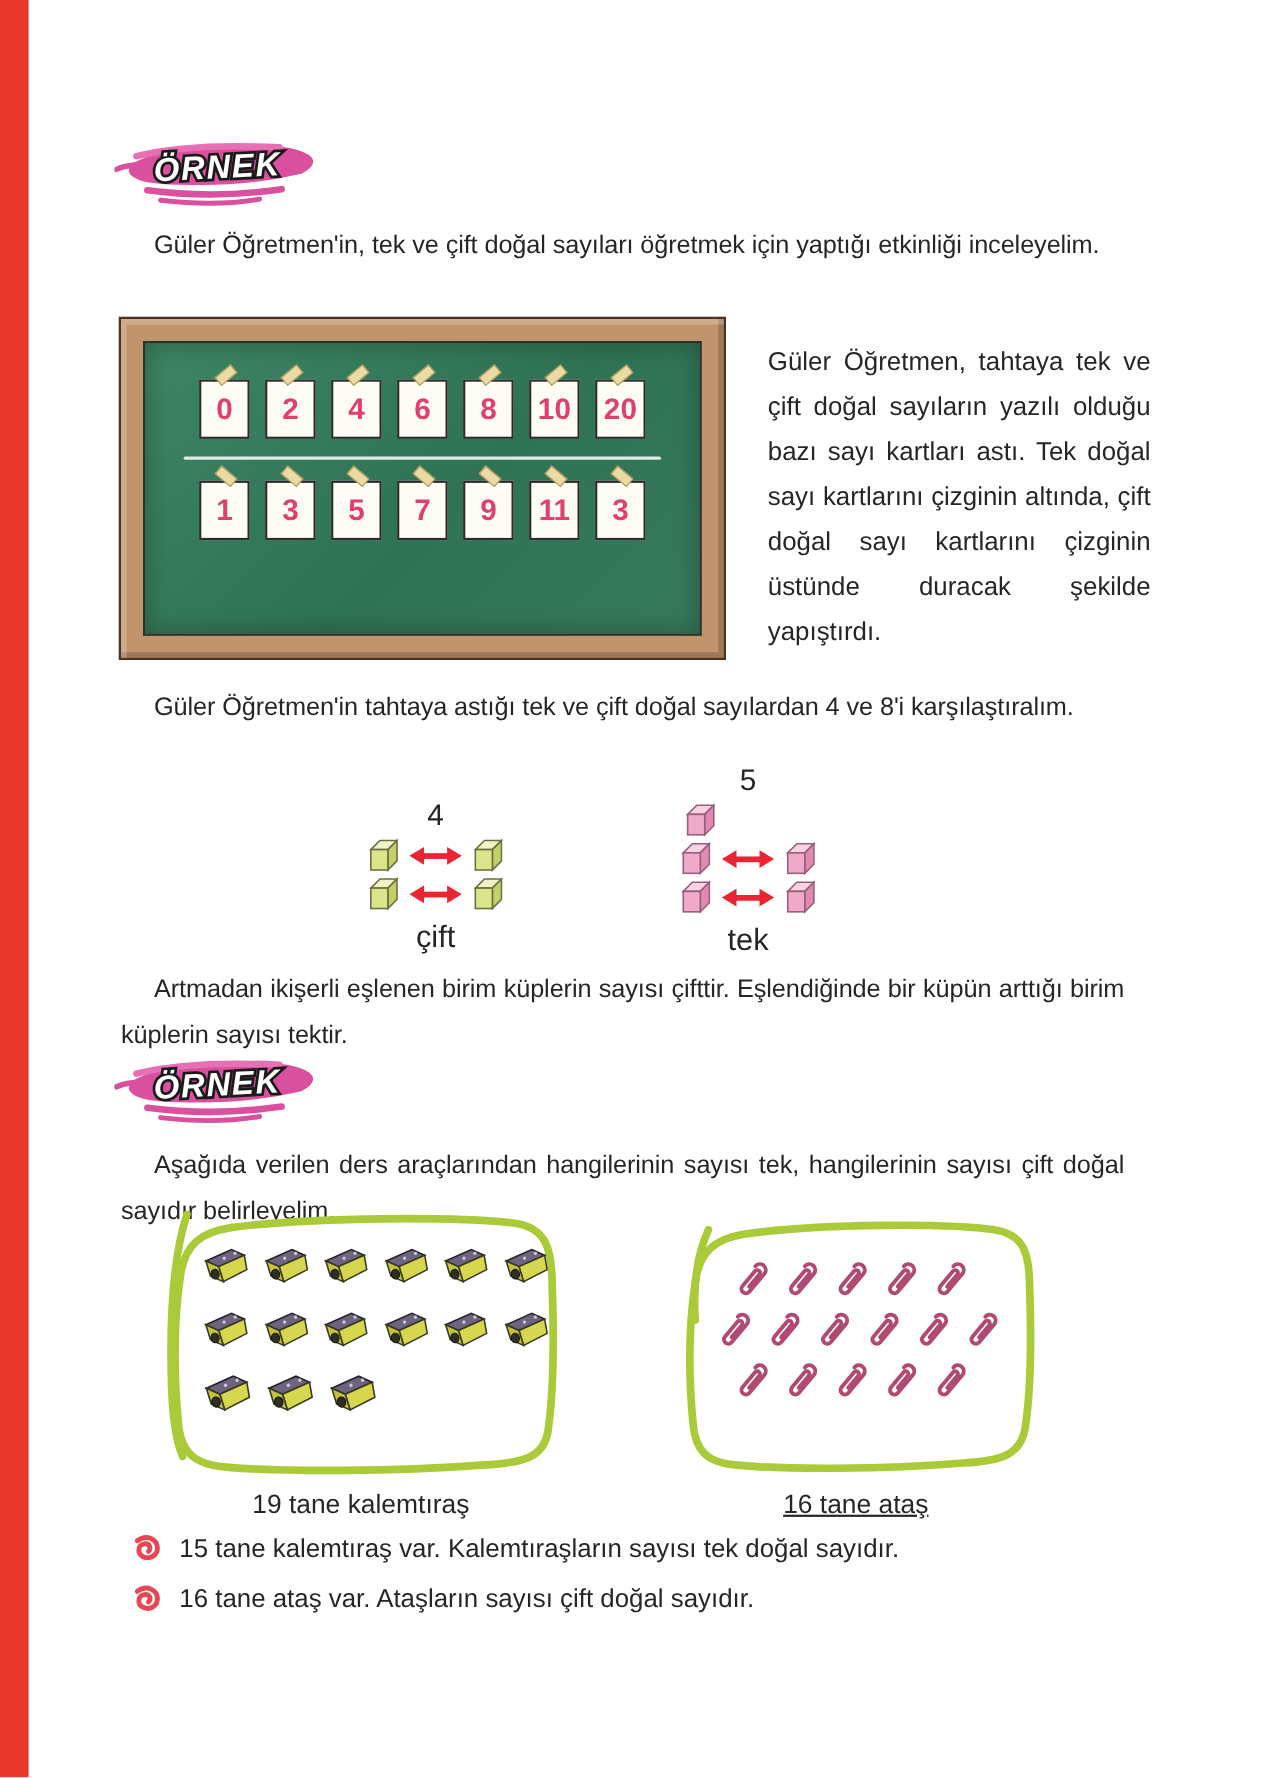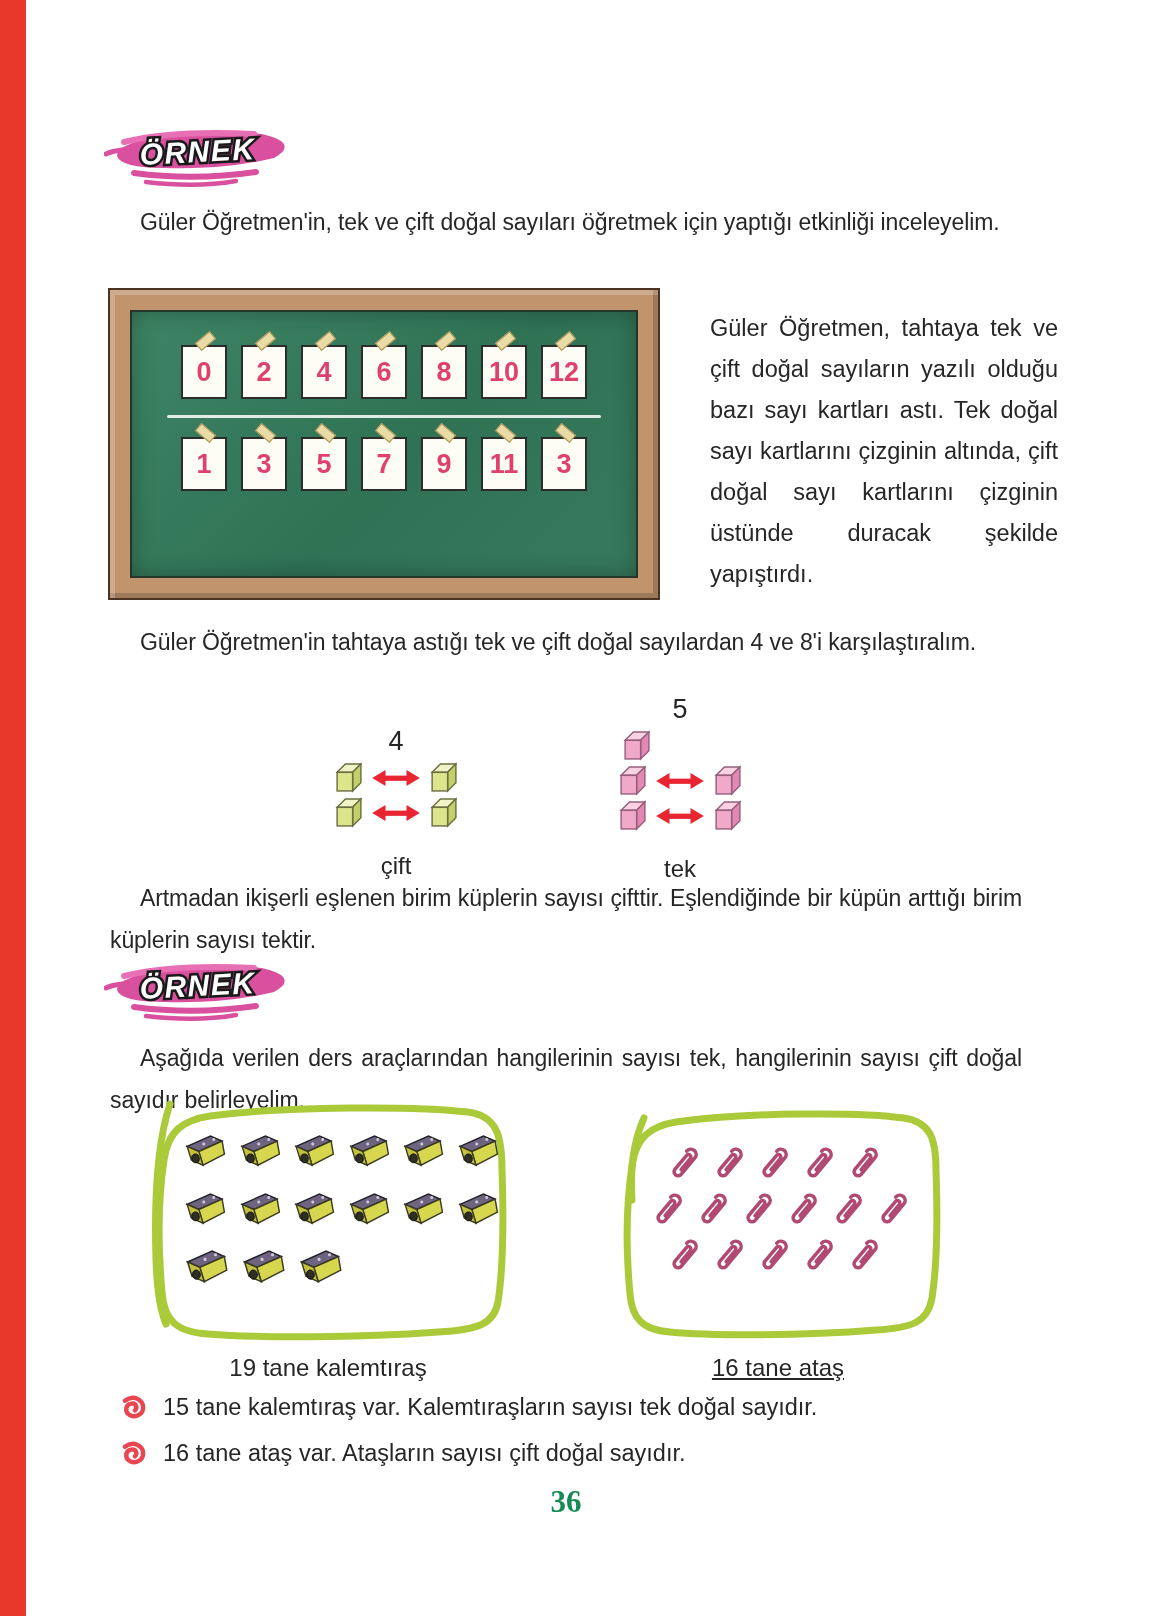--- a/index.html
+++ b/index.html
@@ -5,21 +5,21 @@
   html,body{margin:0;padding:0;background:#ffffff;}
   .page{position:relative;width:1163px;height:1616px;background:#ffffff;overflow:hidden;
         font-family:"Liberation Sans",sans-serif;color:#262626;}
   .stripe{position:absolute;left:0;top:0;width:26px;height:1616px;background:#e8382c;}
 
   
   .para{position:absolute;left:110px;width:912px;font-size:23px;line-height:42px;
         text-align:justify;letter-spacing:-0.1px;}
   .para .indent{display:inline-block;width:30px;}
   .side-text{position:absolute;left:698px;top:284px;width:348px;font-size:23.5px;
-        line-height:41px;text-align:justify;margin-left:12px;}
+        line-height:41px;text-align:justify;}
 
   
   .badge{position:absolute;width:190px;height:80px;}
   .badge svg{width:100%;height:100%;}
   .badge-text{font-family:"Liberation Sans",sans-serif;font-style:italic;font-weight:900;
         font-size:30px;fill:#ffffff;stroke:#1a1a1a;stroke-width:5px;paint-order:stroke;
         letter-spacing:1.5px;}
 
   
   .board{position:absolute;left:108px;top:288px;width:552px;height:312px;
@@ -44,21 +44,21 @@
   
   .cmp{position:absolute;width:136px;display:flex;flex-direction:column;align-items:center;}
   .cmp-left{left:328px;top:726px;}
   .cmp-right{left:612px;top:694px;}
   .cmp-num{font-size:27px;height:32px;text-align:center;}
   .cmp-row{display:flex;align-items:center;justify-content:center;gap:9px;height:31px;
         margin-top:4px;width:122px;}
   .cmp-row.lone{justify-content:flex-start;padding-left:4px;box-sizing:border-box;}
   .cube{width:27px;height:31px;}
   .dbl-arrow{width:50px;height:20px;}
-  .cmp-label{font-size:24px;margin-top:24px;text-align:center;}
+  .cmp-label{font-size:28px;margin-top:8px;text-align:center;}
 
   
   .group{position:absolute;}
   .group-sharpeners{left:136px;top:1096px;width:384px;height:254px;}
   .group-clips{left:606px;top:1104px;width:344px;height:244px;}
   .sketch{position:absolute;left:0;top:0;width:100%;height:100%;}
   .objs{position:absolute;left:42px;top:36px;right:20px;}
   .group-clips .objs{left:46px;top:34px;}
   .obj-row{display:flex;gap:5px;margin-bottom:15px;}
   .sharpener{width:52px;height:43px;}
@@ -119,21 +119,21 @@
           <div class="card">
             <span class="tape"></span>
             <span class="card-num">8</span>
           </div>
           <div class="card">
             <span class="tape"></span>
             <span class="card-num">10</span>
           </div>
           <div class="card">
             <span class="tape"></span>
-            <span class="card-num">12</span>
+            <span class="card-num">20</span>
           </div>
         </div>
       <div class="chalk-line"></div>
       <div class="cards-row bottom" id="odd-row">
           <div class="card">
             <span class="tape"></span>
             <span class="card-num">1</span>
           </div>
           <div class="card">
             <span class="tape"></span>
@@ -535,14 +535,13 @@
     </svg>
     <span>15 tane kalemtıraş var. Kalemtıraşların sayısı tek doğal sayıdır.</span>
   </div>
   <div class="bullet" style="top:1438px;">
     <svg class="bullet-icon" viewBox="0 0 28 28">
       <path d="M5 8 C14 1 24 7 24 15 C24 22 16.5 26 10.5 23 C4.5 20 5.5 12 11.5 11 C16.5 10 18.5 15 15.5 18" fill="none" stroke="#e84752" stroke-width="4.6" stroke-linecap="round"></path>
     </svg>
     <span>16 tane ataş var. Ataşların sayısı çift doğal sayıdır.</span>
   </div>
 
-  <div class="pagenum">36</div>
 </div>
 
 </body></html>

